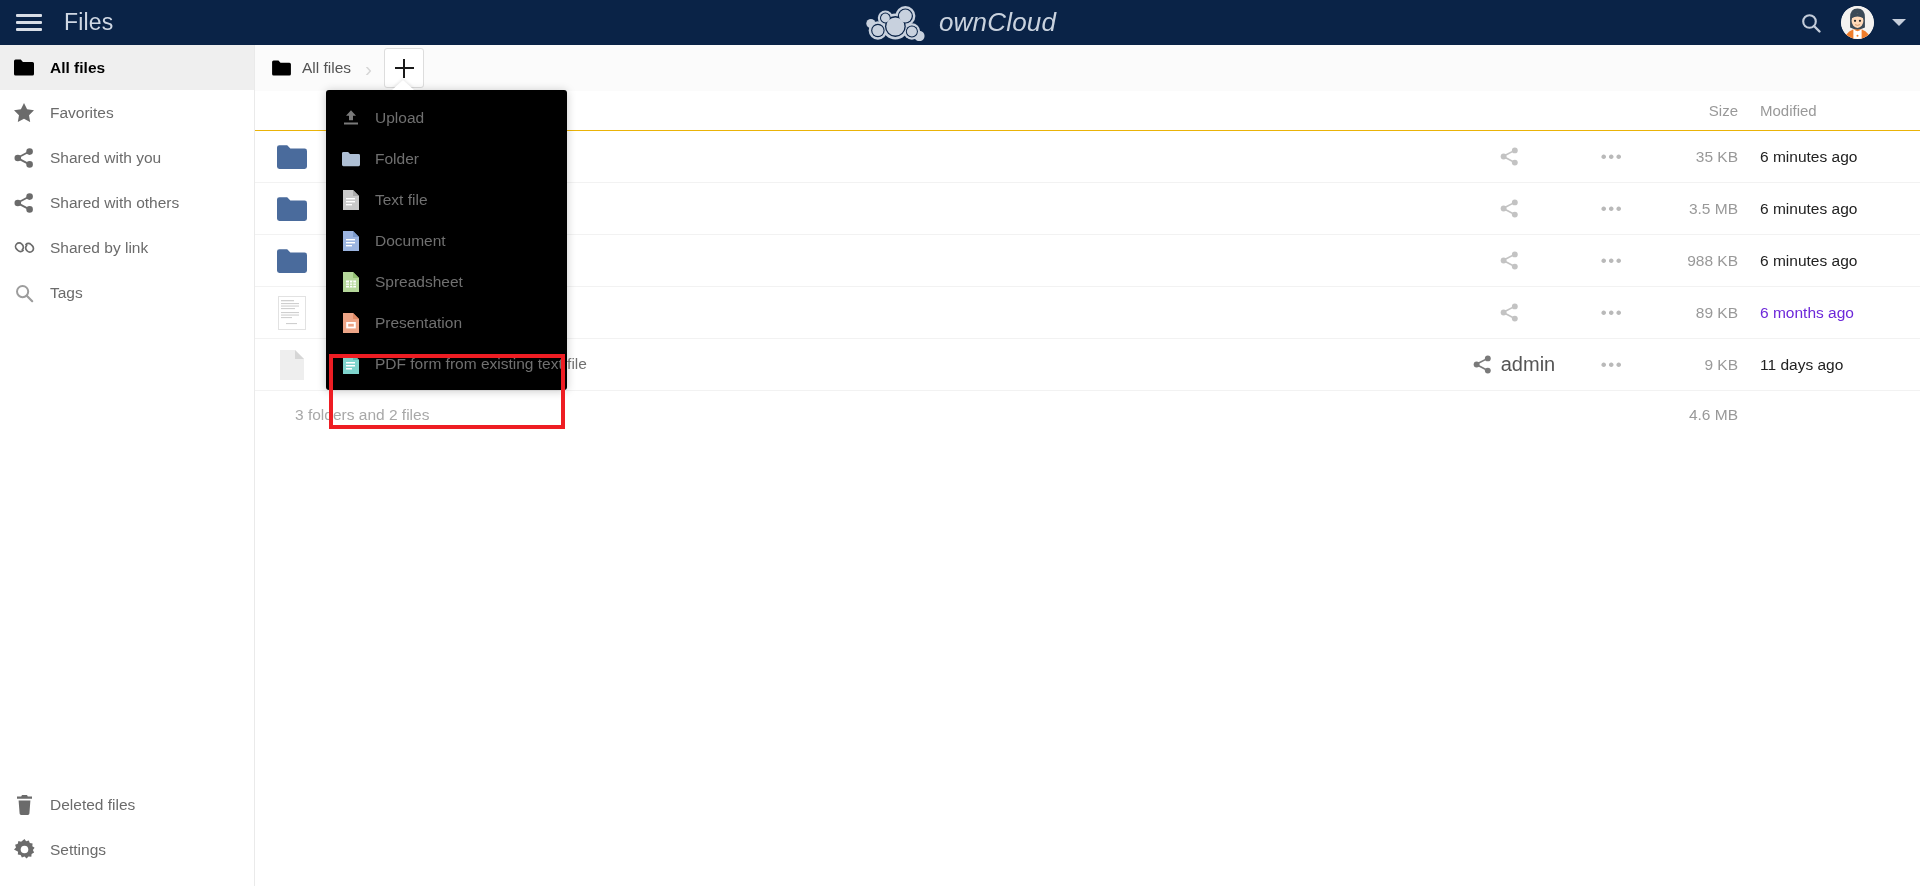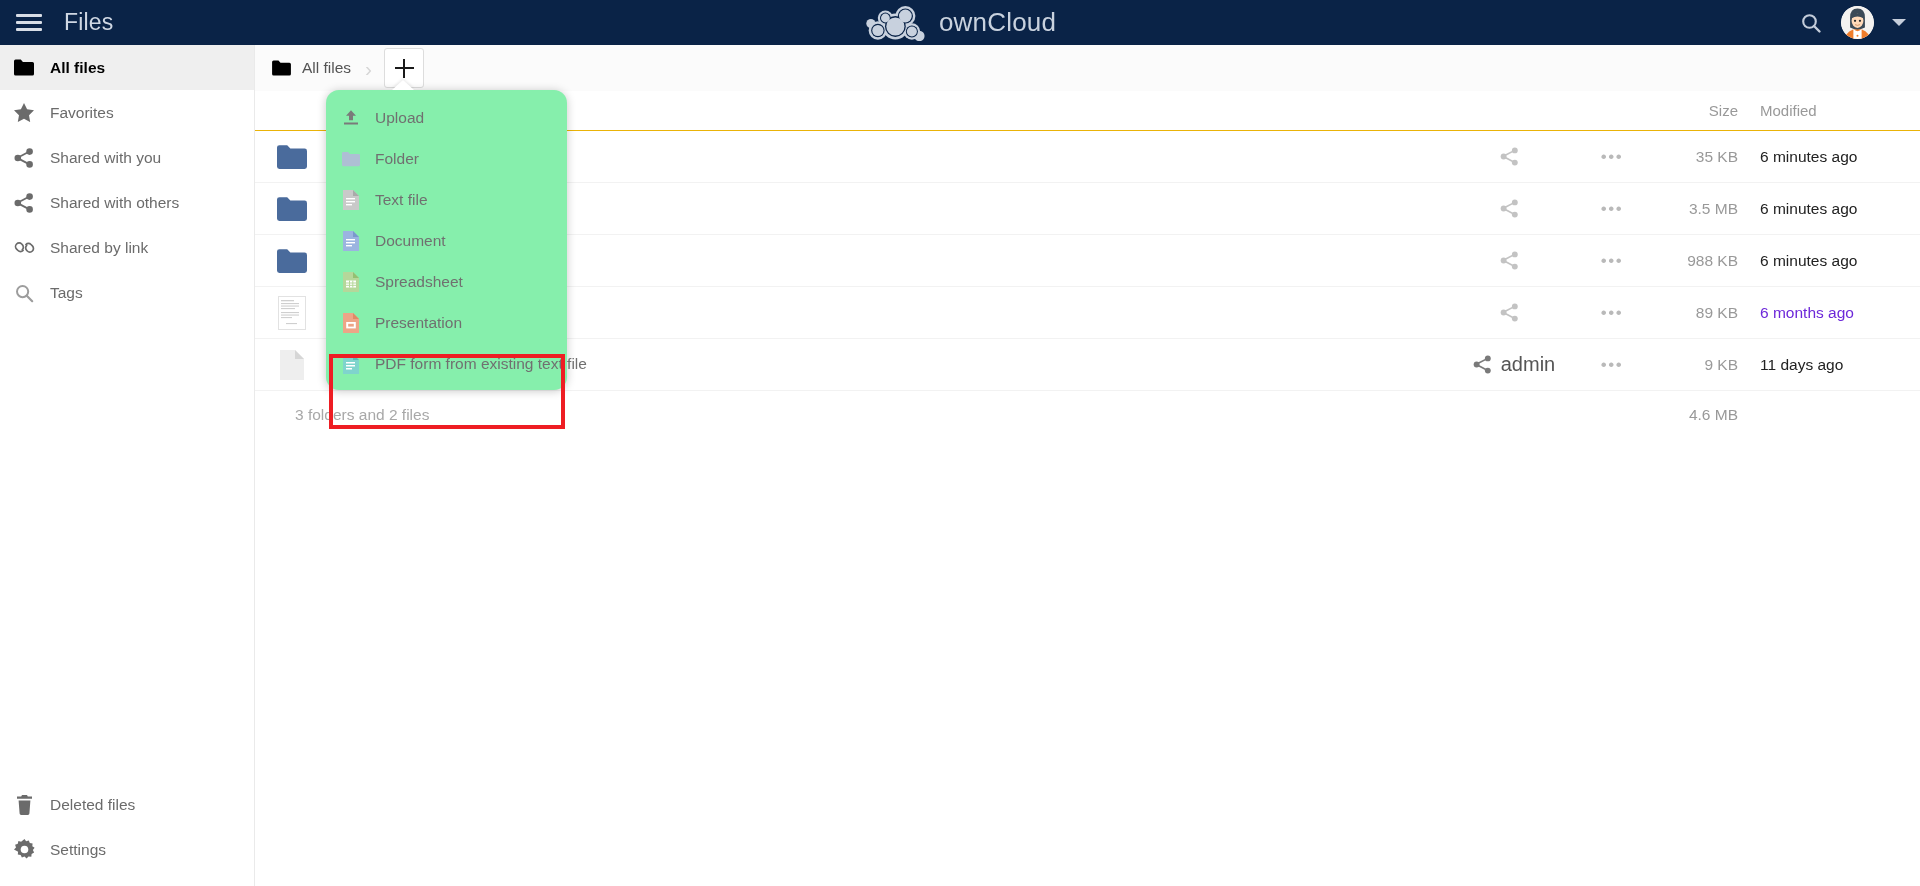--- a/index.html
+++ b/index.html
@@ -44,20 +44,21 @@
     font-weight: 400;
   }
   #logo-wrap {
     position: absolute;
     left: 50%;
     transform: translateX(-50%);
     display: flex;
     align-items: center;
     gap: 13px;
     cursor: pointer;
+    font-style: italic;
   }
   #logo-mark { width: 62px; height: 36px; display:block; }
   #logo-text {
     color: #c9d2de;
     font-size: 26px;
     font-weight: 400;
     letter-spacing: .2px;
   }
   #header-right {
     position: absolute;
@@ -212,22 +213,22 @@
     color: #a8a8a8;
     font-size: 15.5px;
   }
 
   
   #new-menu {
     position: absolute;
     left: 71px;
     top: 45px;
     width: 241px;
-    background: #86efac;
-    border-radius: 13px;
+    background: #000000;
+    border-radius: 3px;
     box-shadow: 0 1px 10px rgba(0,0,0,0.22);
     z-index: 150;
     padding: 7px 0 6px 0;
   }
   #new-menu::before {
     content: "";
     position: absolute;
     top: -10px; left: 66px;
     width: 0; height: 0;
     border-left: 11px solid transparent;

